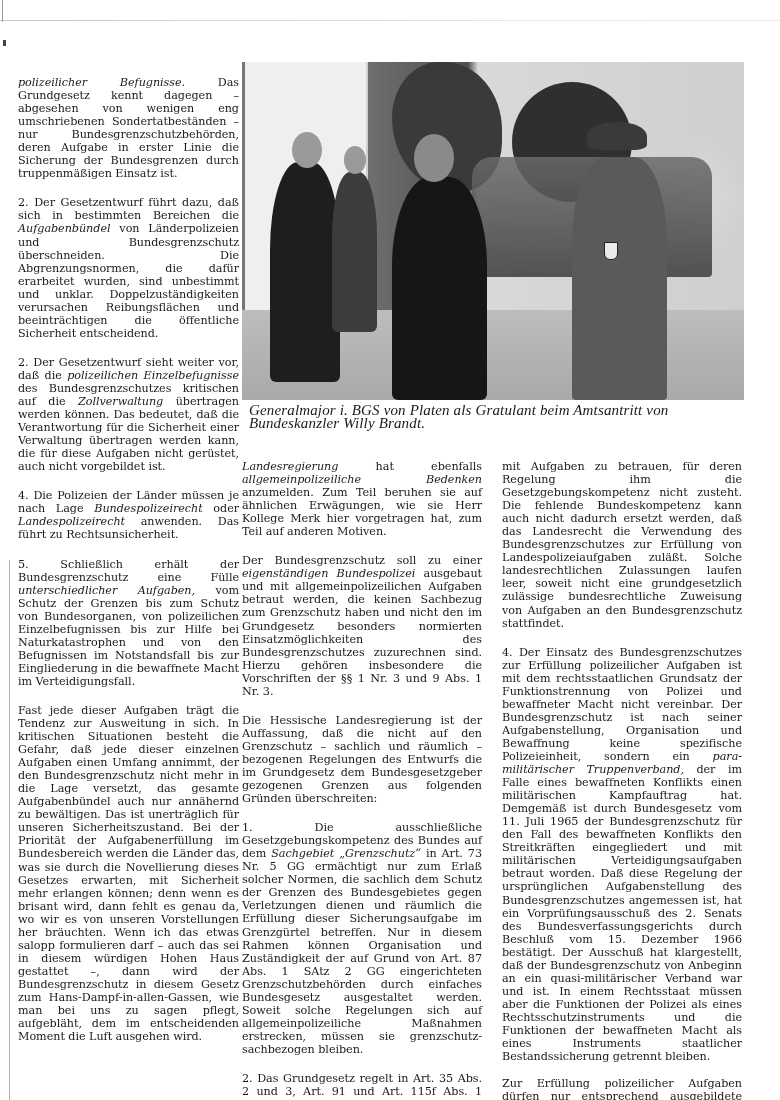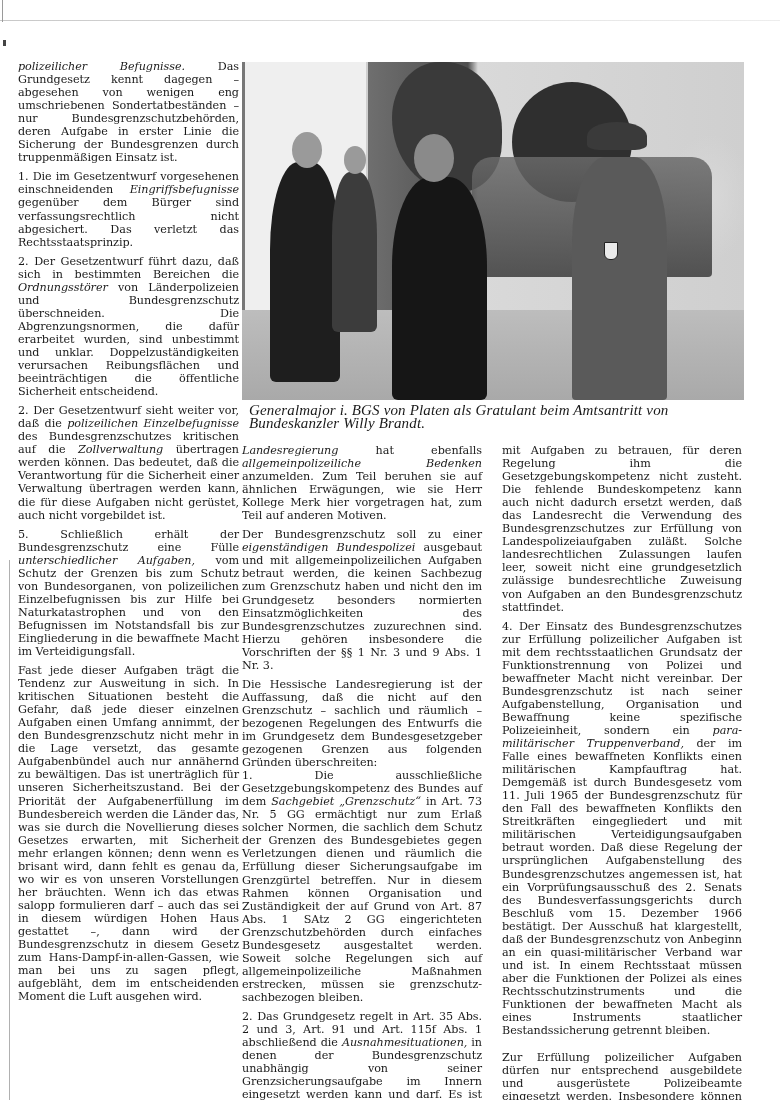--- a/index.html
+++ b/index.html
@@ -22,21 +22,21 @@
     position: absolute; left: 9px; top: 560px; width: 1px; height: 540px; background: #b0b0b0;
   }
   .col {
     position: absolute;
     font-size: 11.2px;
     line-height: 13.05px;
     text-align: justify;
     hyphens: manual;
     letter-spacing: -0.05px;
   }
-  .col p { margin: 0 0 6px 0; }
+  .col p { margin: 16px 0 6px 0; }
   .col p.tight { margin-bottom: 0; }
   .col em { font-style: italic; }
   #col-left { left: 18px; top: 60px; width: 221px; }
   #col-mid { left: 242px; top: 444px; width: 240px; }
   #col-right { left: 502px; top: 444px; width: 240px; }
   .photo {
     position: absolute; left: 242px; top: 62px; width: 502px; height: 338px;
     background:
       radial-gradient(ellipse 60px 90px at 93% 40%, #d8d8d8 0%, transparent 70%),
       linear-gradient(90deg, #f2f2f2 0%, #e8e8e8 24%, #6f6f6f 25%, #4e4e4e 45%, #d9d9d9 47%, #cfcfcf 100%);
@@ -64,23 +64,23 @@
 </head>
 <body>
 
 <div class="scan-topline"></div>
 <div class="scan-leftline"></div>
 <div class="scan-mark"></div>
 <div class="binding-line"></div>
 
 <div class="col" id="col-left">
   <p><em>polizeilicher Befugnisse.</em><span> Das Grundgesetz kennt dagegen – abgesehen von wenigen eng umschriebenen Sondertatbeständen – nur Bundesgrenzschutzbehörden, deren Aufgabe in erster Linie die Sicherung der Bundesgrenzen durch truppenmäßigen Einsatz ist.</span></p>
-  <p><span>1. Die im Gesetzentwurf vorgesehenen einschneidenden </span><em>Eingriffsbefugnisse</em><span> gegenüber dem Bürger sind verfassungsrechtlich nicht abgesichert. Das verletzt das Rechtsstaatsprinzip.</span></p>
-  <p><span>2. Der Gesetzentwurf führt dazu, daß sich in bestimmten Bereichen die </span><em>Ordnungsstörer</em><span> von Länderpolizeien und Bundesgrenzschutz überschneiden. Die Abgrenzungsnormen, die dafür erarbeitet wurden, sind unbestimmt und unklar. Doppelzuständigkeiten verursachen Reibungsflächen und beeinträchtigen die öffentliche Sicherheit entscheidend.</span></p>
+  <p><span>2. Der Gesetzentwurf führt dazu, daß sich in bestimmten Bereichen die </span><em>Aufgabenbündel</em><span> von Länderpolizeien und Bundesgrenzschutz überschneiden. Die Abgrenzungsnormen, die dafür erarbeitet wurden, sind unbestimmt und unklar. Doppelzuständigkeiten verursachen Reibungsflächen und beeinträchtigen die öffentliche Sicherheit entscheidend.</span></p>
   <p><span>2. Der Gesetzentwurf sieht weiter vor, daß die </span><em>polizeilichen Einzelbefugnisse</em><span> des Bundesgrenzschutzes kritischen auf die </span><em>Zollverwaltung</em><span> übertragen werden können. Das bedeutet, daß die Verantwortung für die Sicherheit einer Verwaltung übertragen werden kann, die für diese Aufgaben nicht gerüstet, auch nicht vorgebildet ist.</span></p>
+  <p><span>4. Die Polizeien der Länder müssen je nach Lage </span><em>Bundespolizeirecht</em><span> oder </span><em>Landespolizeirecht</em><span> anwenden. Das führt zu Rechtsunsicherheit.</span></p>
   <p><span>5. Schließlich erhält der Bundesgrenzschutz eine Fülle </span><em>unterschiedlicher Aufgaben,</em><span> vom Schutz der Grenzen bis zum Schutz von Bundesorganen, von polizeilichen Einzelbefugnissen bis zur Hilfe bei Naturkatastrophen und von den Befugnissen im Notstandsfall bis zur Eingliederung in die bewaffnete Macht im Verteidigungsfall.</span></p>
   <p>Fast jede dieser Aufgaben trägt die Tendenz zur Ausweitung in sich. In kritischen Situationen besteht die Gefahr, daß jede dieser einzelnen Aufgaben einen Umfang annimmt, der den Bundesgrenzschutz nicht mehr in die Lage versetzt, das gesamte Aufgabenbündel auch nur annähernd zu bewältigen. Das ist unerträglich für unseren Sicherheitszustand. Bei der Priorität der Aufgabenerfüllung im Bundesbereich werden die Länder das, was sie durch die Novellierung dieses Gesetzes erwarten, mit Sicherheit mehr erlangen können; denn wenn es brisant wird, dann fehlt es genau da, wo wir es von unseren Vorstellungen her bräuchten. Wenn ich das etwas salopp formulieren darf – auch das sei in diesem würdigen Hohen Haus gestattet –, dann wird der Bundesgrenzschutz in diesem Gesetz zum Hans-Dampf-in-allen-Gassen, wie man bei uns zu sagen pflegt, aufgebläht, dem im entscheidenden Moment die Luft ausgehen wird.</p>
 
 </div>
 
 <div class="photo" title="Photograph: Bundeskanzler Willy Brandt greeted by a uniformed Bundesgrenzschutz officer, onlookers in background">
   <div class="wall"></div>
   <div class="edge"></div>
   <div class="tree1"></div>
   <div class="tree2"></div>

